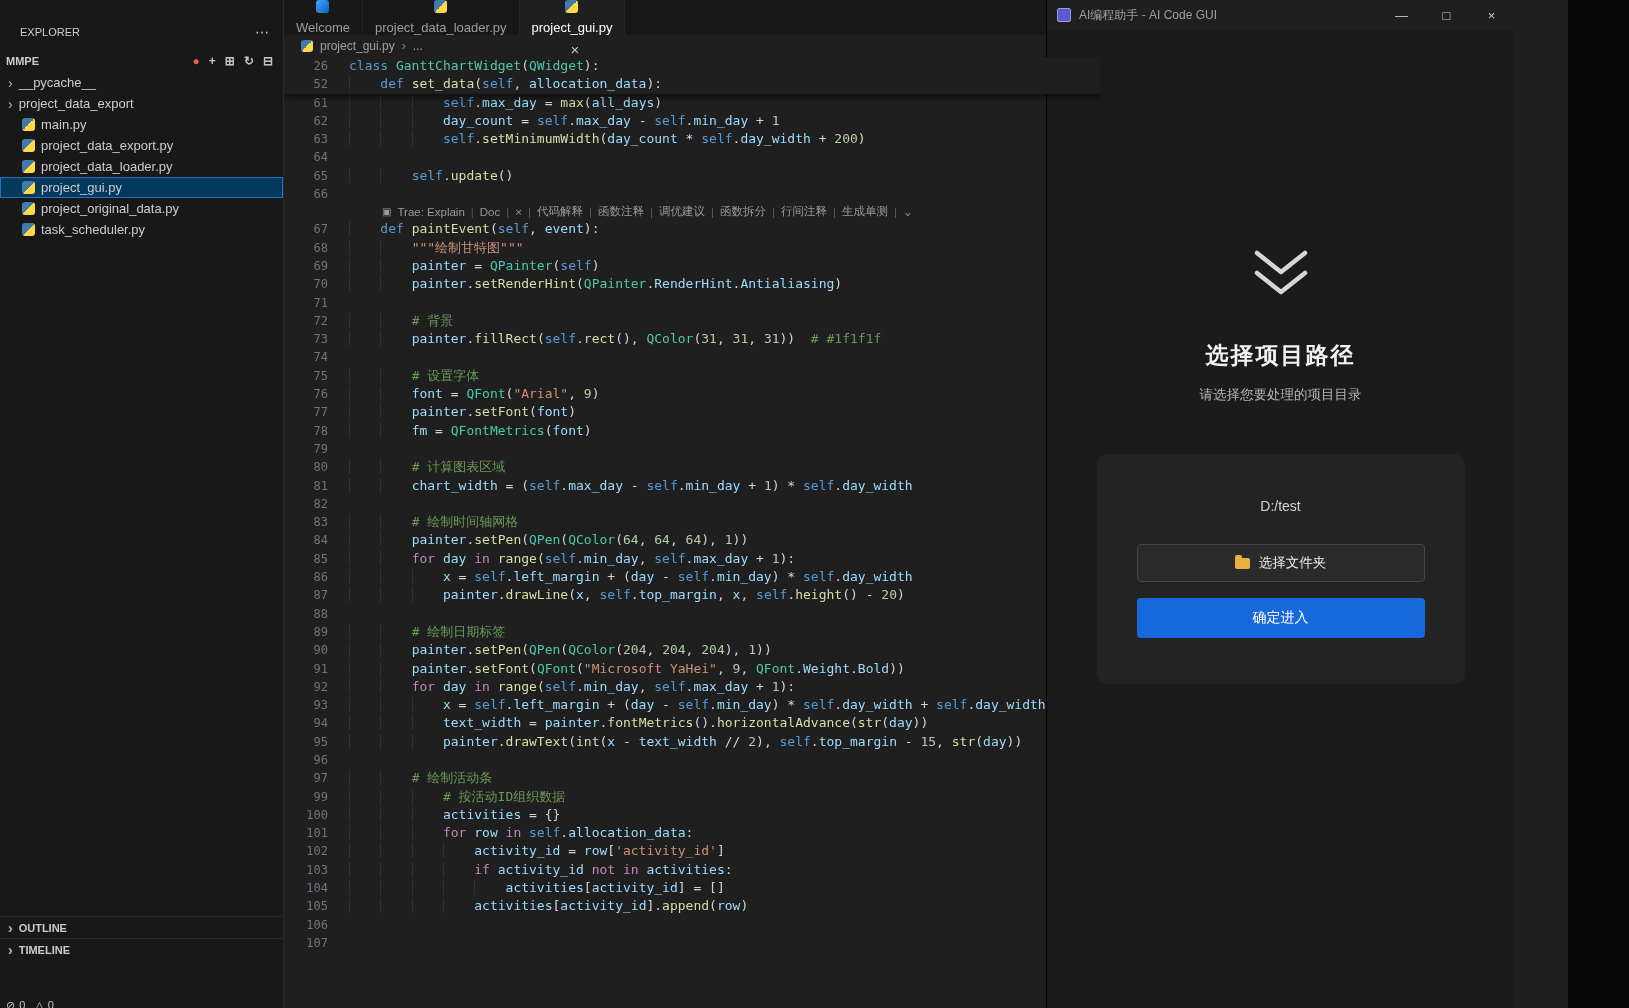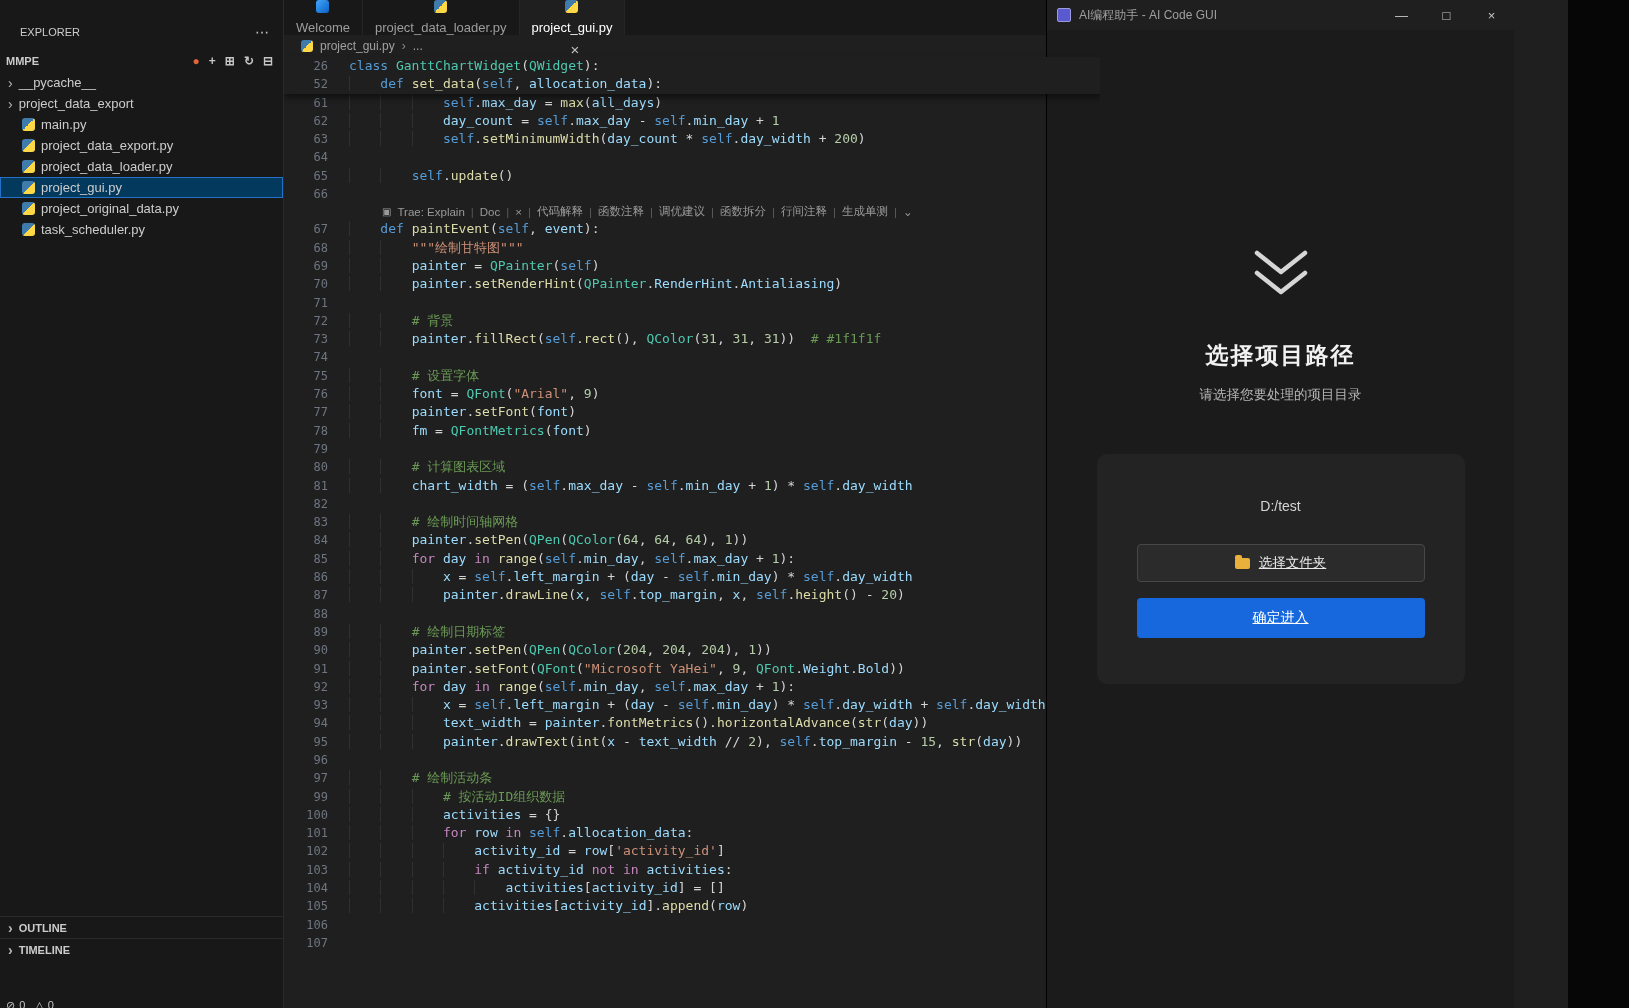--- a/index.html
+++ b/index.html
@@ -59,21 +59,21 @@
   .a-app-icon{width:12px;height:12px;background:#5a5ad0;border:1px solid #9b9bde;border-radius:2px;flex:none;}
   .a-title{font-size:12px;color:#9f9f9f;}
   .a-controls{margin-left:auto;display:flex;height:30px;}
   .a-ctl{width:45px;display:flex;align-items:center;justify-content:center;color:#c8c8c8;font-size:13px;cursor:pointer;}
   .a-body{display:flex;flex-direction:column;align-items:center;}
   .big-chevron{margin-top:218px;}
   .a-heading{margin-top:42px;font-size:23px;font-weight:bold;color:#f2f2f2;letter-spacing:2px;}
   .a-sub{margin-top:15px;font-size:13.5px;color:#b5b5b5;}
   .a-card{margin-top:50px;width:368px;box-sizing:border-box;background:#232324;border-radius:10px;padding:44px 40px 46px;display:flex;flex-direction:column;align-items:center;}
   .a-path{font-size:14px;color:#d4d4d4;}
-  .a-btn{width:288px;height:38px;margin-top:30px;display:flex;align-items:center;justify-content:center;border-radius:4px;font-size:13.5px;cursor:pointer;box-sizing:border-box;text-decoration:underline;}
+  .a-btn{width:288px;height:38px;margin-top:30px;display:flex;align-items:center;justify-content:center;border-radius:4px;font-size:13.5px;cursor:pointer;box-sizing:border-box;}
   .a-btn.folder{background:#2b2b2b;border:1px solid #474747;color:#eaeaea;}
   .a-btn.confirm{margin-top:16px;height:40px;background:#1668dc;color:#ffffff;font-size:14px;}
   .folder-glyph{position:relative;width:15px;height:11px;background:#e9b13c;border-radius:2px;margin-right:9px;flex:none;}
   .folder-glyph::before{content:"";position:absolute;top:-3px;left:0;width:7px;height:4px;background:#e9b13c;border-radius:2px 2px 0 0;}
 
   .desktop{position:absolute;left:1568px;top:0;width:61px;height:1008px;background:#060606;}
 </style>
 </head>
 <body>
 

